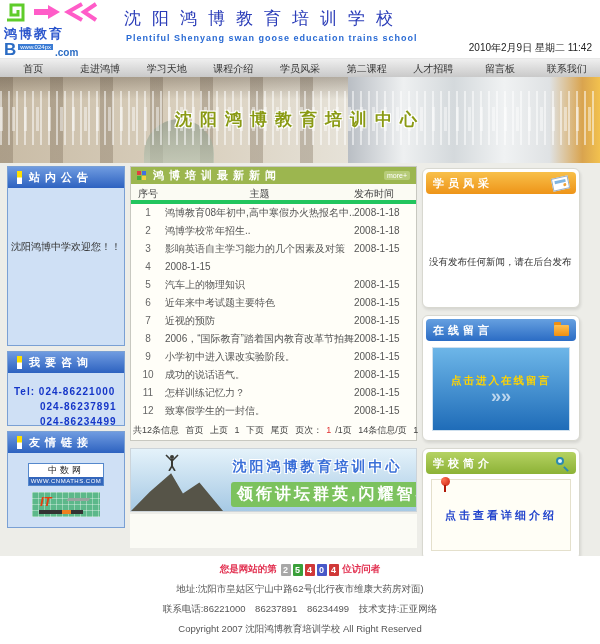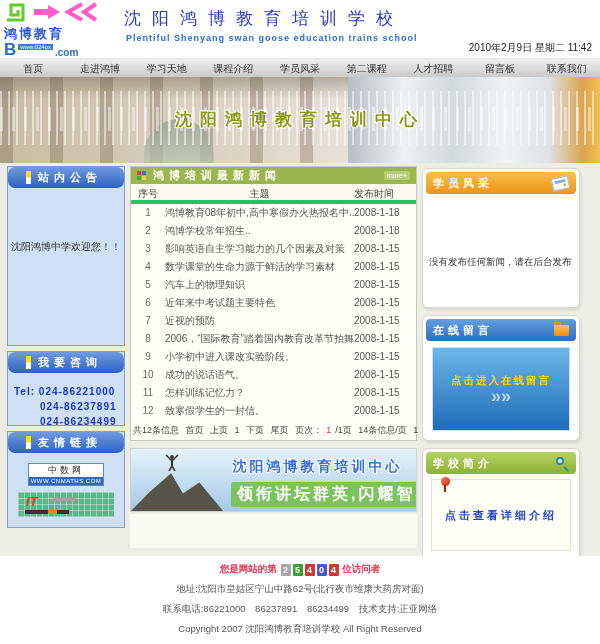--- a/index.html
+++ b/index.html
@@ -43,32 +43,32 @@
     font-size:17px; font-weight:bold; color:#8a9a14; letter-spacing:8px;
     text-shadow:1px 1px 0 #fff,-1px -1px 0 #fff,1px -1px 0 #fff,-1px 1px 0 #fff; }
 
   
   .bodywrap { height:393px; background:#ededE8; padding:3px 7px 0 7px; display:flex; gap:5px; align-items:flex-start; overflow:hidden; }
 
   
   .lcol { width:118px; flex:none; }
   .lbox { border:1px solid #7aa0d4; margin-bottom:5px; background:#cfe0f5; }
   .lbox-h { height:21px; background:linear-gradient(#6f9be0,#2d62c0); color:#fff; font-size:11px; font-weight:bold;
-            letter-spacing:5px; display:flex; align-items:center; padding-left:18px; white-space:nowrap;border-radius:7px; }
+            letter-spacing:5px; display:flex; align-items:center; padding-left:9px; white-space:nowrap; }
   .bar-icon { width:5px; height:13px; flex:none; margin-right:7px;
               background:linear-gradient(#ffe000 0 46%, #fff 54% 100%); }
   .notice-b { height:157px; font-size:10px; color:#333; padding:52px 2px 0 3px; }
   .consult-b { height:52px; padding:11px 0 0 6px; font-size:10px; font-weight:bold; color:#1536c8; letter-spacing:1px; }
   .consult-b div { line-height:15px; white-space:nowrap; }
   .consult-line2 { padding-left:26px; }
   .links-b { height:74px; display:flex; flex-direction:column; align-items:center; justify-content:center; gap:6px; }
   .lnk1 { width:76px; height:23px; background:#fff; border:1px solid #5588cc; overflow:hidden; cursor:pointer; }
   .lnk1-top { font-size:9px; color:#222; letter-spacing:3px; text-align:center; line-height:13px; }
   .lnk1-bot { height:9px; background:#3366bb; color:#fff; font-size:6px; text-align:center; line-height:9px; letter-spacing:.5px; }
-  .lnk2 { width:96px; height:25px; cursor:pointer; position:relative; background:#5cb88a;
+  .lnk2 { width:68px; height:25px; cursor:pointer; position:relative; background:#5cb88a;
     background-image:linear-gradient(rgba(255,255,255,.35) 1px, transparent 1px),
                      linear-gradient(90deg, rgba(255,255,255,.35) 1px, transparent 1px);
     background-size:6px 6px; }
   .lnk2-it { position:absolute; left:8px; top:2px; font-size:13px; font-weight:bold; font-style:italic; color:#e04010; }
   .lnk2-slash { position:absolute; left:34px; top:6px; width:22px; height:7px; border-top:3px solid #9aa4a0; transform:skewX(-35deg); }
   .lnk2-bar { position:absolute; left:7px; bottom:3px; width:44px; height:4px; background:#333; }
   .lnk2-dot { position:absolute; left:30px; bottom:3px; width:9px; height:4px; background:#f08020; }
 
   
   .mcol { width:287px; flex:none; }
@@ -262,21 +262,20 @@
           <span class="col-sub">鸿博学校常年招生..</span>
           <span class="col-date">2008-1-18</span>
         </div>
         <div class="nrow">
           <span class="col-no">3</span>
           <span class="col-sub">影响英语自主学习能力的几个因素及对策</span>
           <span class="col-date">2008-1-15</span>
         </div>
         <div class="nrow">
           <span class="col-no">4</span>
-          <span class="col-sub">数学课堂的生命力源于鲜活的学习素材</span>
           <span class="col-date">2008-1-15</span>
         </div>
         <div class="nrow">
           <span class="col-no">5</span>
           <span class="col-sub">汽车上的物理知识</span>
           <span class="col-date">2008-1-15</span>
         </div>
         <div class="nrow">
           <span class="col-no">6</span>
           <span class="col-sub">近年来中考试题主要特色</span>

